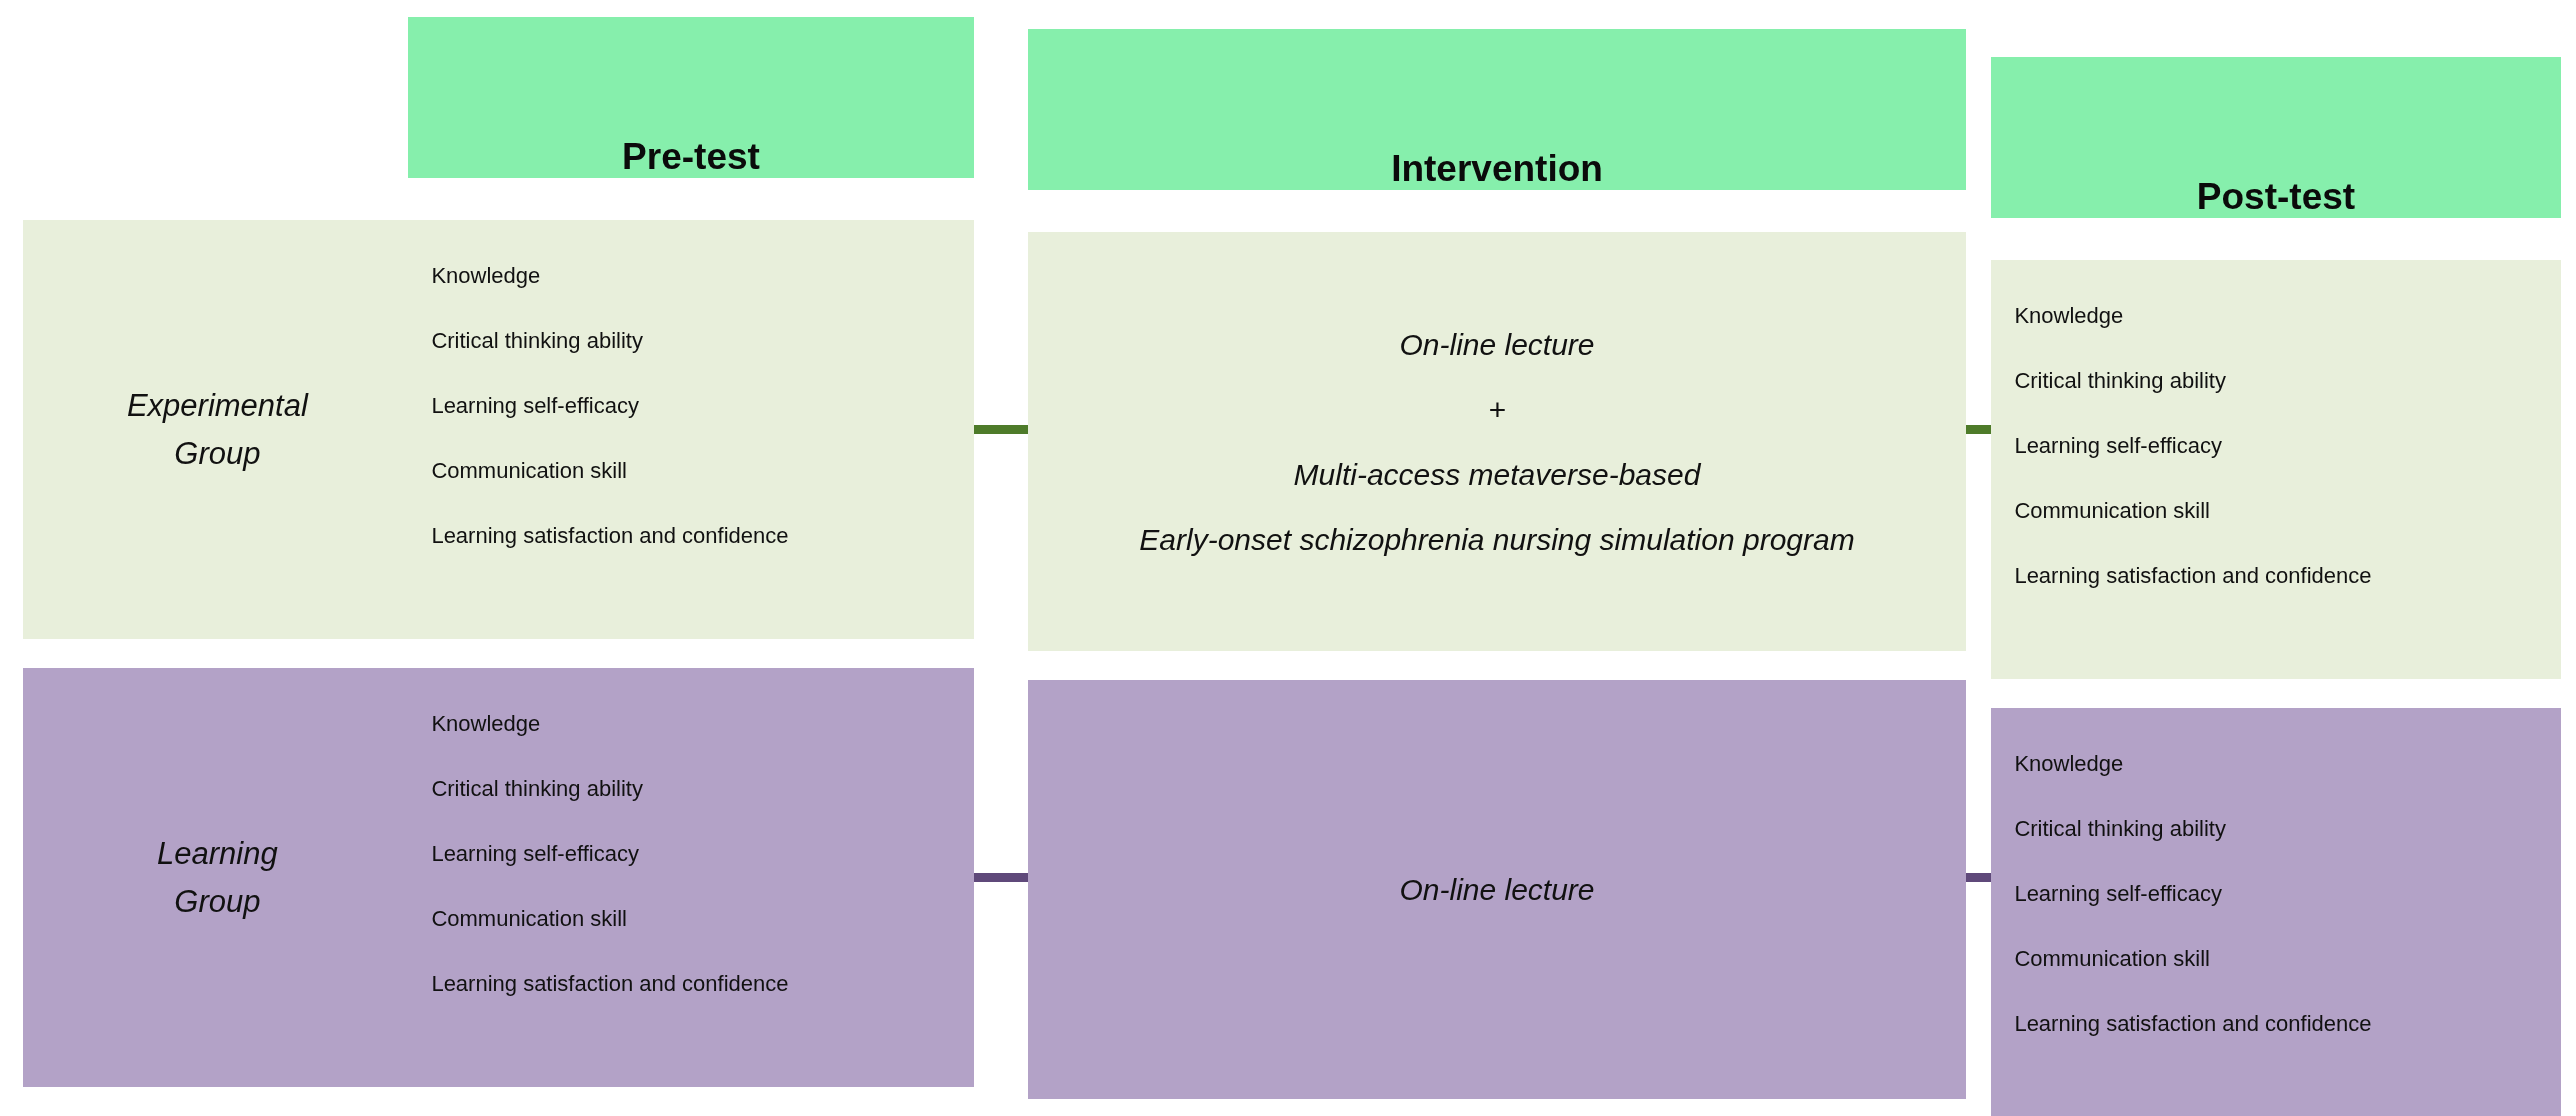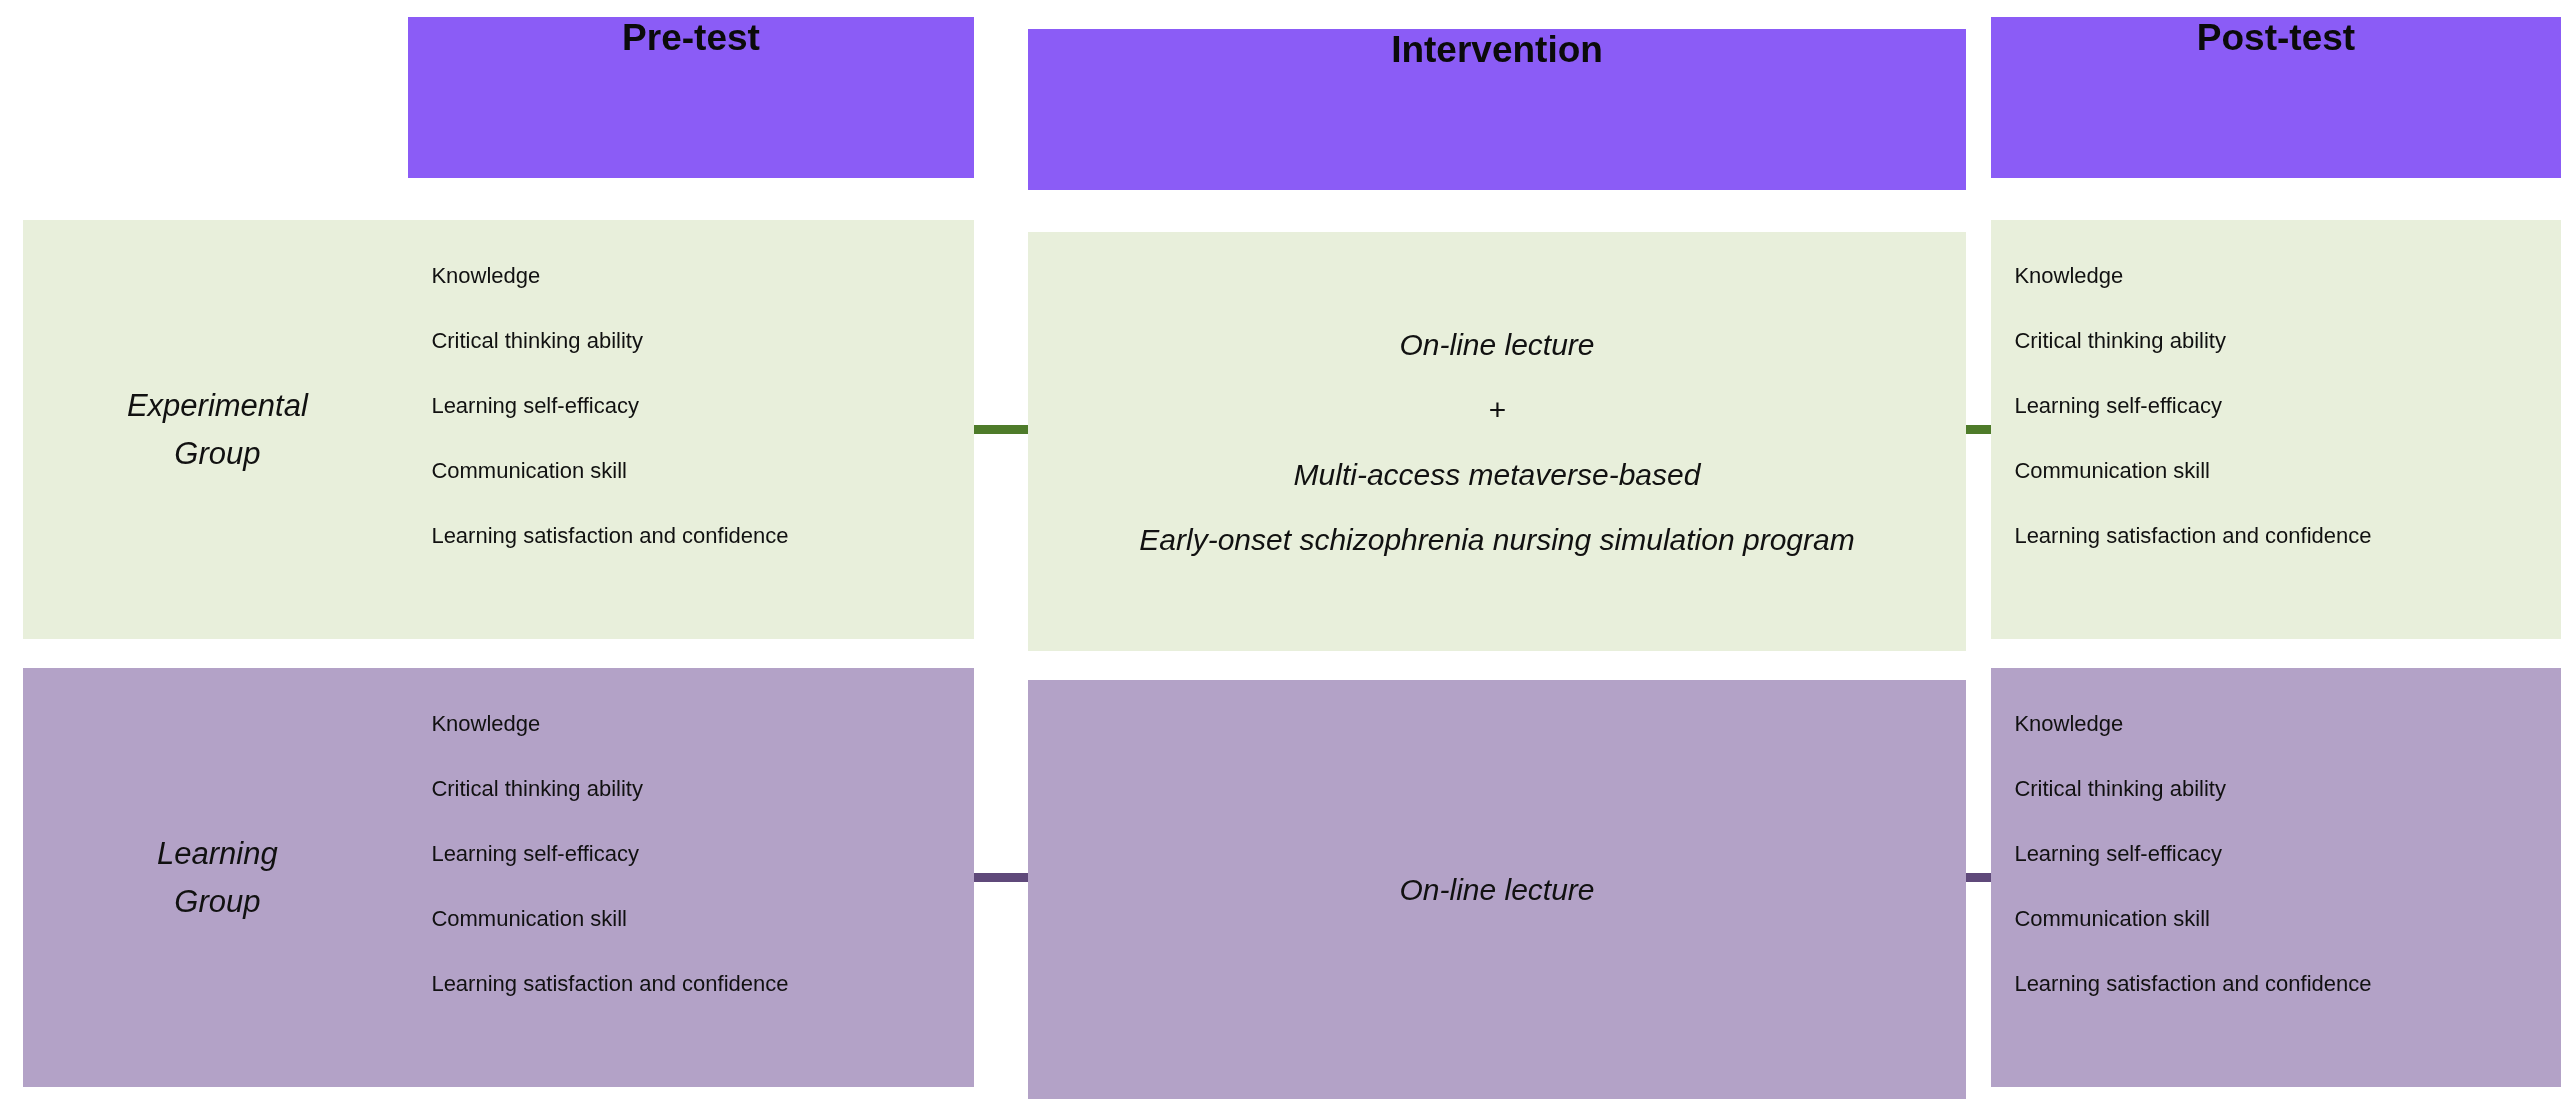--- a/index.html
+++ b/index.html
@@ -9,27 +9,27 @@
     background:#ffffff;
     font-family:"Liberation Sans","DejaVu Sans",sans-serif;
     color:#111111;
     overflow:hidden;
   }
   .box{position:absolute;box-sizing:border-box;}
   
   .col-label{left:23.4px;width:388px;}
   .col-pretest{left:408px;width:566px;}
   .col-intervention{left:1028px;width:938px;margin-top:12px;}
-  .col-posttest{left:1991px;width:570px;}
+  .col-posttest{left:1991px;width:570px;margin-top:40px;}
   
   .row-header{top:17px;height:161px;}
   .row-exp{top:220px;height:419px;}
   .row-ctl{top:668px;height:419px;}
   
-  .header{background:#8b5cf6;display:flex;align-items:flex-start;justify-content:center;}
+  .header{background:#86efac;display:flex;align-items:flex-end;justify-content:center;}
   .header .hlabel{font-size:37px;font-weight:bold;color:#0b0b0b;}
   .fill-green{background:#E8EFDB;}
   .fill-purple{background:#B3A2C7;}
   
   .center-stack{display:flex;flex-direction:column;align-items:center;justify-content:center;text-align:center;font-style:italic;}
   .group-label{font-size:31px;line-height:48px;}
   .list{padding:23.4px 31px 0 23.4px;}
   .li{font-size:22px;line-height:65px;white-space:normal;}
   .iline{font-size:30px;line-height:65px;}
   

